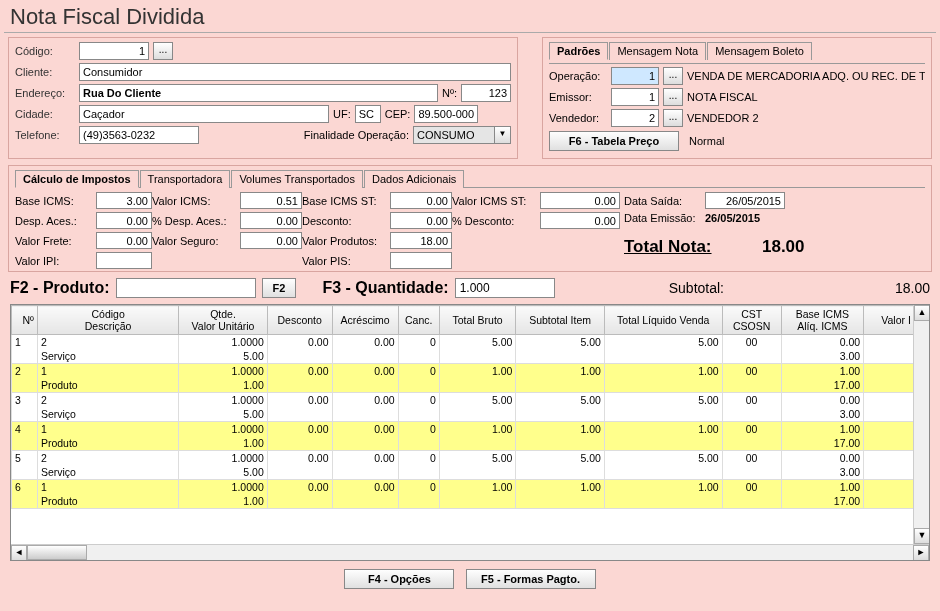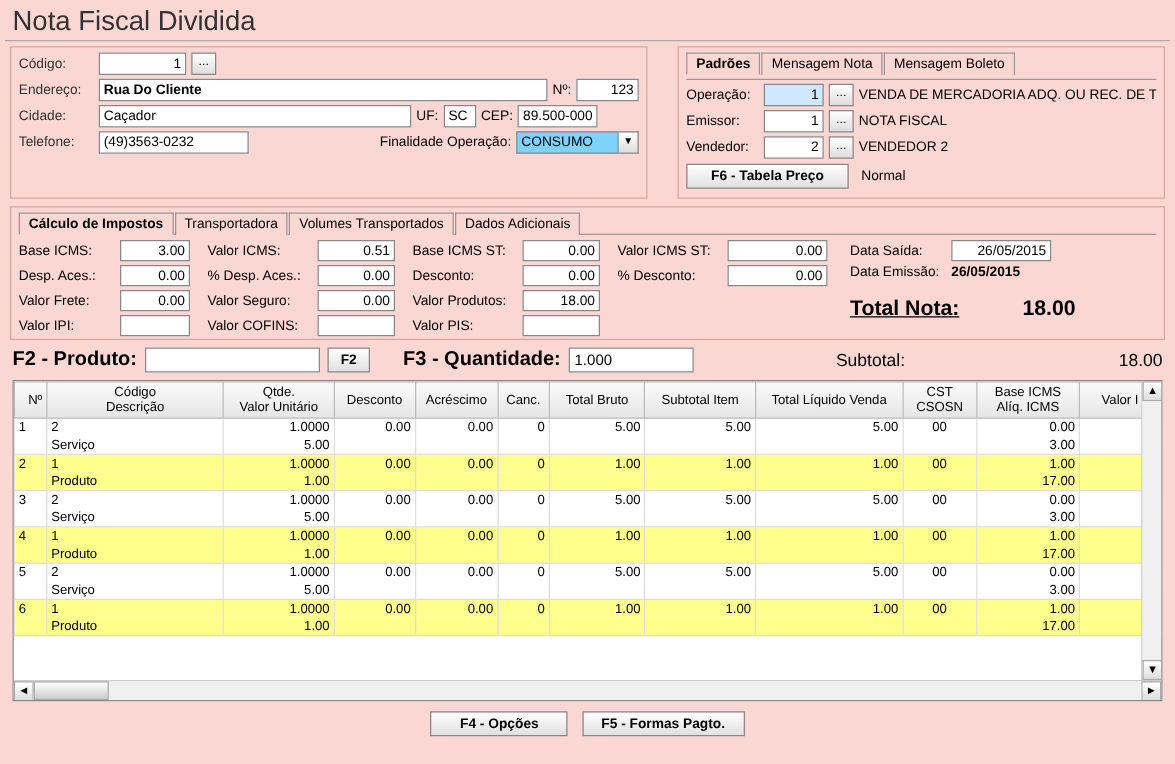--- a/index.html
+++ b/index.html
@@ -8,34 +8,34 @@
 hr.titleline { border: none; border-top: 1px solid #aaa; margin: 0 4px 4px; }
 
 .top { display: flex; gap: 6px; padding: 0 8px; }
 .left-panel, .right-panel { background: #fbd7d3; border: 1px solid #d9a5a0; padding: 4px 6px; }
 .left-panel { flex: 1; }
 .right-panel { width: 390px; margin-left: 18px; }
 
 .row { display: flex; align-items: center; margin-bottom: 3px; gap: 4px; }
 .label { width: 60px; color: #333; }
 .input { border: 1px solid #888; background: #fff; height: 18px; padding: 1px 3px; font-size: 11px; }
-.input.ro { background: #7dd3fc; }
+.input.ro { background: #e5e5e5; }
 .small-btn { width: 20px; height: 18px; border: 1px solid #888; background: linear-gradient(#fff,#ddd); font-size: 10px; text-align: center; line-height: 14px; }
 
 .tabs { display: flex; gap: 1px; margin-bottom: 4px; }
 .tab { border: 1px solid #999; border-bottom: none; padding: 2px 7px; background: #fbd7d3; font-size: 11px; cursor: pointer; }
 .tab.active { font-weight: bold; background: #fbd7d3; border-bottom: 1px solid #fbd7d3; position: relative; z-index: 2; }
 .tab-underline { border-top: 1px solid #999; margin-top: -1px; }
 
 .btn { border: 1px solid #888; background: linear-gradient(#fefefe,#e0e0e0); padding: 3px 10px; font-size: 11px; cursor: pointer; }
 .btn.bold { font-weight: bold; }
 
 .calc-panel { margin: 6px 8px 2px; border: 1px solid #d9a5a0; padding: 4px 6px 2px; }
 .calc-tabs { display: flex; gap: 1px; }
-.calc-body { display: flex; gap: 14px; padding-top: 4px; align-items: flex-start; }
+.calc-body { display: flex; gap: 0; padding-top: 4px; align-items: flex-start; }
 .col { display: flex; flex-direction: column; gap: 3px; }
 .frow { display: flex; align-items: center; gap: 3px; }
 .flabel { width: 78px; }
 .flabel2 { width: 85px; }
 .finput { border: 1px solid #888; background: #fff; width: 56px; height: 17px; text-align: right; padding: 1px 3px; font-size: 11px; }
 .finput.w70 { width: 62px; }
 .finput.w80 { width: 80px; }
 .total-label { font-size: 17px; font-weight: bold; text-decoration: underline; }
 .total-val { font-size: 17px; font-weight: bold; text-align: right; width: 90px; display: inline-block; }
 
@@ -73,20 +73,24 @@
 <hr class="titleline">
 
 <div class="top">
   <div class="left-panel">
     <div class="row">
       <span class="label">Código:</span>
       <input class="input" style="width: 70px; text-align: right;" value="1">
       <div class="small-btn">...</div>
     </div>
     <div class="row">
+      <span class="label">Cliente:</span>
+      <input class="input" style="flex: 1 1 0%;" value="Consumidor">
+    </div>
+    <div class="row">
       <span class="label">Endereço:</span>
       <input class="input" style="flex: 1 1 0%; font-weight: bold;" value="Rua Do Cliente">
       <span>Nº:</span>
       <input class="input" style="width: 50px; text-align: right;" value="123">
     </div>
     <div class="row">
       <span class="label">Cidade:</span>
       <input class="input" style="width: 250px;" value="Caçador">
       <span>UF:</span>
       <input class="input" style="width: 26px;" value="SC">
@@ -170,24 +174,20 @@
           <span class="flabel2">Valor ICMS:</span>
           <input class="finput w70" value="0.51" style="">
         </div>
       <div class="frow">
           <span class="flabel2">% Desp. Aces.:</span>
           <input class="finput w70" value="0.00" style="">
         </div>
       <div class="frow">
           <span class="flabel2">Valor Seguro:</span>
           <input class="finput w70" value="0.00" style="">
-        </div>
-      <div class="frow">
-          <span class="flabel2">Valor COFINS:</span>
-          <input class="finput w70" value="" style="">
         </div>
     </div>
     <div class="col">
       <div class="frow">
           <span class="flabel2">Base ICMS ST:</span>
           <input class="finput w70" value="0.00" style="">
         </div>
       <div class="frow">
           <span class="flabel2">Desconto:</span>
           <input class="finput w70" value="0.00" style="">

